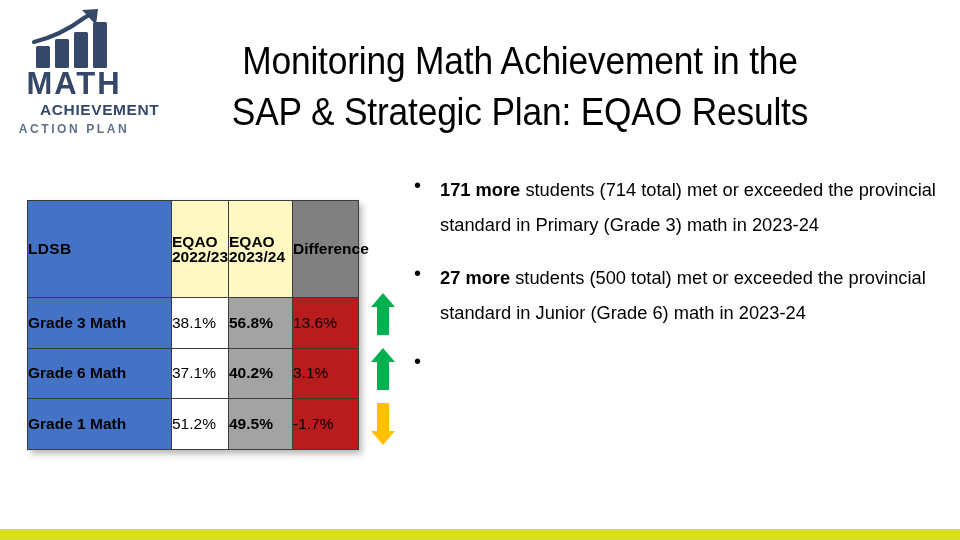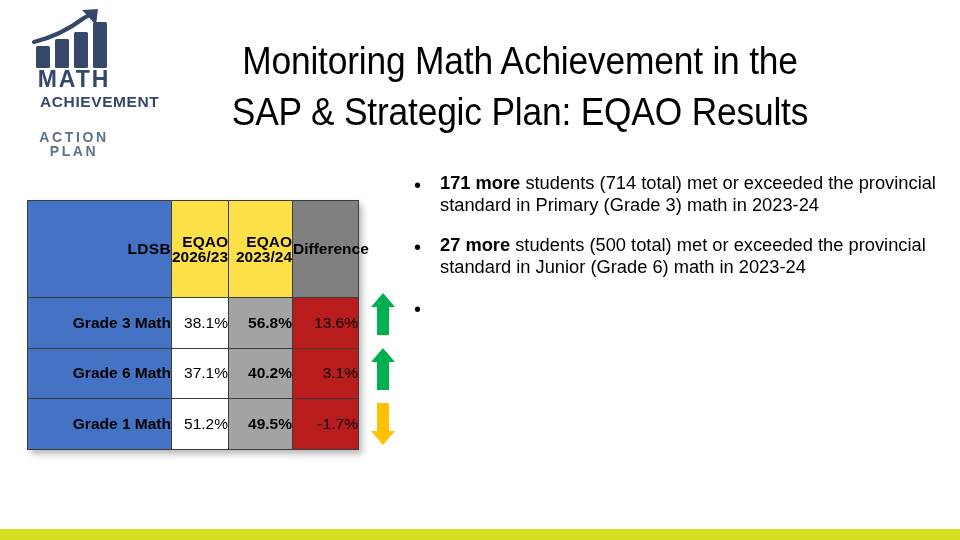--- a/index.html
+++ b/index.html
@@ -8,23 +8,23 @@
     font-family:"Liberation Sans", sans-serif;
     -webkit-font-smoothing:antialiased;
   }
   .slide{position:relative;width:960px;height:540px;background:#fff;}
 
   
   .logo{position:absolute;left:14px;top:6px;width:120px;height:128px;}
   .logo-mark{position:absolute;left:16px;top:2px;width:92px;height:62px;}
   .logo-word{position:absolute;left:0;top:62px;width:120px;text-align:center;
     font-weight:bold;color:#35486A;letter-spacing:1px;line-height:1;}
-  .logo-math{font-size:23px;letter-spacing:2px;}
+  .logo-math{font-size:31px;letter-spacing:2px;}
   .logo-ach{font-size:15.5px;letter-spacing:0.6px;margin-top:3px;margin-left:26px;}
-  .logo-plan{font-size:14px;letter-spacing:2.6px;margin-top:20px;color:#5F7188;font-weight:bold;}
+  .logo-plan{font-size:12px;letter-spacing:2.6px;margin-top:5px;color:#5F7188;font-weight:bold;}
 
   
   .title{
     position:absolute;left:150px;top:36px;width:740px;
     text-align:center;color:#000;
     font-family:"Liberation Sans Narrow","Liberation Sans",sans-serif;
     font-size:38px;line-height:51px;font-weight:400;
     letter-spacing:-0.2px;
     transform:scaleX(0.93);transform-origin:50% 50%;
   }
@@ -34,50 +34,50 @@
   .table-shadow{
     position:absolute;left:31px;top:204px;width:331px;height:250px;
     background:rgba(0,0,0,0.28);filter:blur(3px);
   }
   .tbl{
     position:absolute;left:27px;top:200px;width:331px;height:250px;
     border-collapse:collapse;table-layout:fixed;background:#fff;
   }
   .tbl td{
     border:1.2px solid #3B3B3B;
-    padding:0;text-align:right;vertical-align:middle;
+    padding:0;text-align:left;vertical-align:middle;
     font-size:15.5px;color:#000;
   }
   .c-label{width:144px;}
   .c-a{width:57px;}
   .c-b{width:64px;}
   .c-d{width:66px;}
 
   tr.head{height:84px;}
   tr.body{height:44px;}
 
   .h-ldsb{background:#4472C4;color:#fff;font-weight:bold;font-size:24px;letter-spacing:0.3px;}
-  .h-eqao{background:#fde047;color:#fff;font-weight:bold;font-size:13px;line-height:15px;}
+  .h-eqao{background:#fef9c3;color:#fff;font-weight:bold;font-size:13px;line-height:15px;}
   .h-diff{background:#808080;color:#fff;font-weight:bold;font-size:12.5px;}
 
   .r-label{background:#4472C4;color:#fff;font-weight:bold;font-size:16.5px;}
   .r-prev{background:#ffffff;color:#000;font-weight:400;font-size:17px;}
   .r-cur{background:#a3a3a3;color:#000;font-weight:bold;font-size:17px;}
   .r-diff{background:#b91c1c;color:#000;font-weight:400;font-size:17px;}
 
   
   .arrow-col{position:absolute;left:360px;top:200px;width:46px;height:250px;}
   .arrow-slot{position:absolute;left:0;width:46px;height:55px;display:flex;align-items:center;justify-content:center;}
   .arrow-slot svg{display:block;}
 
   
   .bullets{position:absolute;left:406px;top:172px;width:546px;}
   .bullet{position:relative;padding-left:34px;margin-bottom:18px;}
   .bullet .dot{position:absolute;left:8px;top:0;font-size:20px;line-height:27px;color:#000;}
-  .bullet .txt{font-size:18.3px;line-height:22px;color:#000;}
+  .bullet .txt{font-size:18.3px;line-height:35px;color:#000;}
   .bullet .txt b{font-weight:bold;}
 
   
   .bottom-bar{position:absolute;left:0;bottom:0;width:960px;height:11px;background:#D7DF23;}
 </style>
 </head>
 <body>
 
 <div class="slide">
 
@@ -111,21 +111,21 @@
       <col class="c-label">
         <col class="c-a">
         <col class="c-b">
         <col class="c-d">
     </colgroup>
     <tbody>
       <tr class="head">
         <td class="h-ldsb">LDSB</td>
         <td class="h-eqao">
           <div>EQAO</div>
-          <div>2026/23</div>
+          <div>2022/23</div>
         </td>
         <td class="h-eqao">
           <div>EQAO</div>
           <div>2023/24</div>
         </td>
         <td class="h-diff">Difference</td>
       </tr>
 
       <tr class="body">
         <td class="r-label">Grade 3 Math</td>

